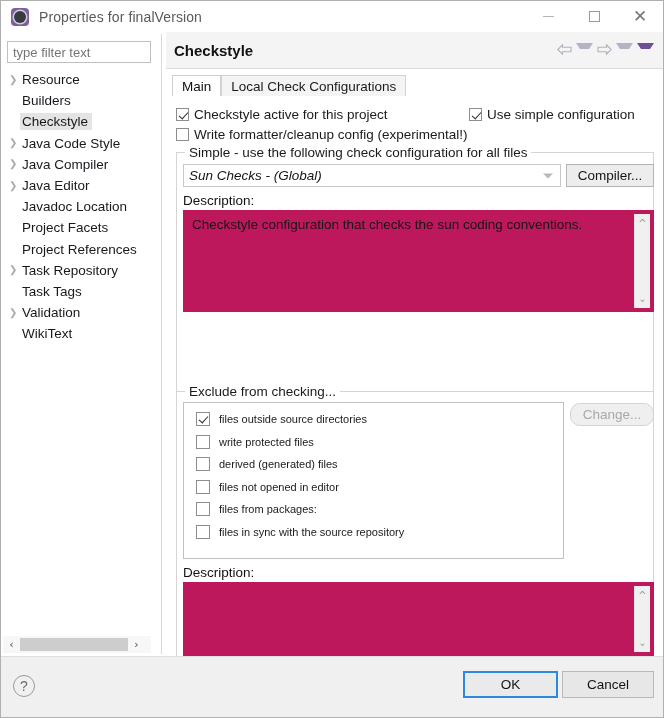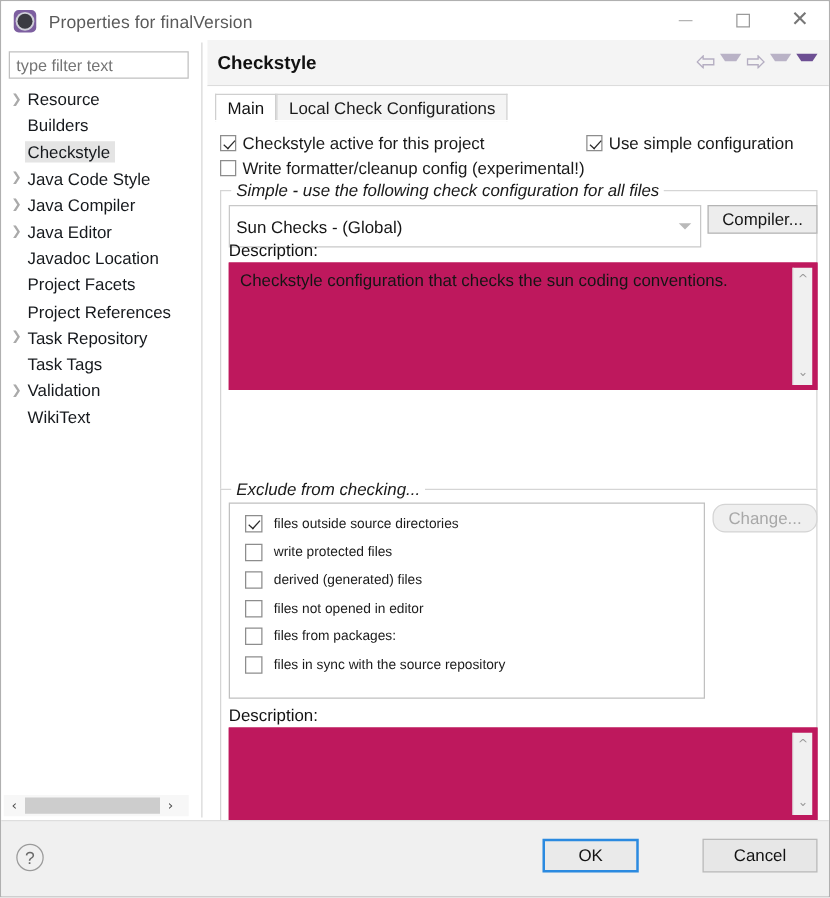--- a/index.html
+++ b/index.html
@@ -242,21 +242,20 @@
     background: #ffffff;
   }
   .group-title {
     position: absolute;
     top: -8px; left: 8px;
     background: #ffffff;
     padding: 0 4px;
     font-size: 13.5px;
     color: #1a1a1a;
     white-space: nowrap;
-    font-style: italic;
   }
 
   .combo {
     position: absolute;
     background: #ffffff;
     border: 1px solid #c8c8c8;
     box-sizing: border-box;
     display: flex; align-items: center;
     font-size: 13.5px;
     padding-left: 5px;
@@ -479,21 +478,21 @@
       </div>
       <div class="cbrow" style="left:10px; top:58px;">
         <span class="cbox"></span>
         <span>Write formatter/cleanup config (experimental!)</span>
       </div>
 
       <div class="group" style="left:10px; top:83px; width:478px; height:260px;">
         <div class="group-title">Simple - use the following check configuration for all files</div>
       </div>
 
-      <div class="combo" style="left:17px; top:95px; width:378px; height:34px;">
+      <div class="combo" style="left:17px; top:95px; width:378px; height:23px;font-style:italic;">
         <span>Sun Checks  - (Global)</span>
         <span class="combo-arrow"></span>
       </div>
       <div class="btn" style="left:400px; top:95px; width:88px; height:23px;">Compiler...</div>
 
       <div class="label" style="left:17px; top:124px;">Description:</div>
 
       <div class="textarea" style="left:17px; top:141px; width:471px; height:102px;">
         <span>Checkstyle configuration that checks the sun coding conventions.</span>
         <div class="vscroll">
@@ -543,17 +542,17 @@
           <div class="vs-up">^</div>
           <div class="vs-dn">⌄</div>
         </div>
       </div>
 
     </div>
   </div>
 
   <div class="footer">
     <div class="help-btn">?</div>
-    <div class="fbtn primary" style="left:433px; width:77px;">OK</div>
+    <div class="fbtn primary" style="left:462px; width:95px;">OK</div>
     <div class="fbtn" style="left:561px; width:92px;">Cancel</div>
   </div>
 
 </div>
 
 </body></html>

